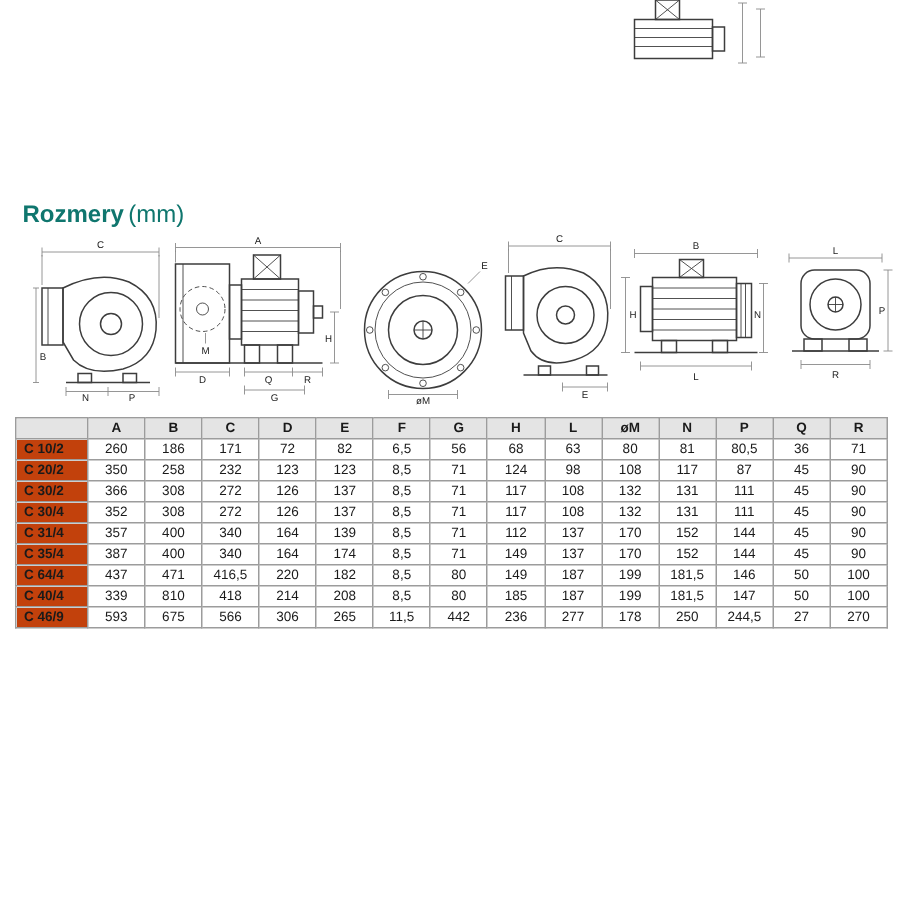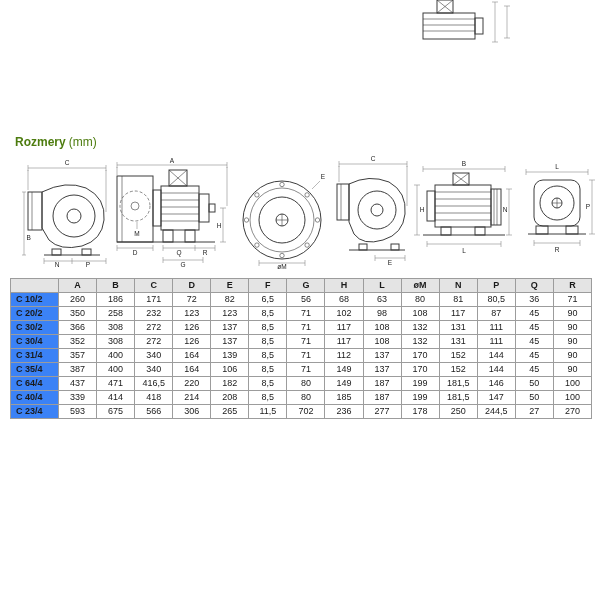--- a/index.html
+++ b/index.html
@@ -6,31 +6,31 @@
   body{
     width:600px;height:600px;position:relative;overflow:hidden;
     background:#ffffff;font-family:"Liberation Sans",sans-serif;color:#1a1a1a;
   }
   .fig{position:absolute;}
   svg .art{fill:none;stroke:#3d3d3d;stroke-width:1;}
   svg .thin{fill:none;stroke:#3d3d3d;stroke-width:0.6;}
   svg .dash{stroke-dasharray:3,2;}
   svg .dim{fill:none;stroke:#8a8a8a;stroke-width:0.6;}
   svg text{font-family:"Liberation Sans",sans-serif;font-size:6.5px;fill:#222;}
-  .title{position:absolute;left:15px;top:135px;font-size:12px;color:#4d7c0f;}
+  .title{position:absolute;left:15px;top:135px;font-size:16px;color:#0f766e;}
   .title .bold{font-weight:bold;}
   .title .unit{margin-left:3px;font-weight:normal;}
   .table-wrap{position:absolute;left:10px;top:278px;width:582px;}
   table{border-collapse:collapse;width:100%;table-layout:fixed;font-size:9px;}
   th,td{
     border:1px solid #9c9c9c;text-align:center;height:10px;
     padding:1px 2px;line-height:11px;overflow:hidden;white-space:nowrap;
   }
   th{background:#e4e4e4;font-weight:bold;}
-  td.model{background:#3b82f6;font-weight:bold;text-align:left;padding-left:5px;}
+  td.model{background:#c2410c;font-weight:bold;text-align:left;padding-left:5px;}
   col.model-col{width:48px;}
 </style>
 </head>
 <body>
 
 <svg class="fig" style="left:415px;top:0" width="105" height="45" viewBox="0 0 105 45">
   <rect class="art" x="22" y="0" width="16" height="13"></rect>
   <line class="thin" x1="22" y1="0" x2="38" y2="13"></line>
   <line class="thin" x1="38" y1="0" x2="22" y2="13"></line>
   <rect class="art" x="8" y="13" width="52" height="26"></rect>
@@ -287,21 +287,21 @@
     </tr>
     <tr>
       <td class="model">C 20/2</td>
       <td>350</td>
       <td>258</td>
       <td>232</td>
       <td>123</td>
       <td>123</td>
       <td>8,5</td>
       <td>71</td>
-      <td>102</td>
+      <td>124</td>
       <td>98</td>
       <td>108</td>
       <td>117</td>
       <td>87</td>
       <td>45</td>
       <td>90</td>
     </tr>
     <tr>
       <td class="model">C 30/2</td>
       <td>366</td>
@@ -352,21 +352,21 @@
       <td>144</td>
       <td>45</td>
       <td>90</td>
     </tr>
     <tr>
       <td class="model">C 35/4</td>
       <td>387</td>
       <td>400</td>
       <td>340</td>
       <td>164</td>
-      <td>106</td>
+      <td>174</td>
       <td>8,5</td>
       <td>71</td>
       <td>149</td>
       <td>137</td>
       <td>170</td>
       <td>152</td>
       <td>144</td>
       <td>45</td>
       <td>90</td>
     </tr>
@@ -383,43 +383,43 @@
       <td>187</td>
       <td>199</td>
       <td>181,5</td>
       <td>146</td>
       <td>50</td>
       <td>100</td>
     </tr>
     <tr>
       <td class="model">C 40/4</td>
       <td>339</td>
-      <td>414</td>
+      <td>810</td>
       <td>418</td>
       <td>214</td>
       <td>208</td>
       <td>8,5</td>
       <td>80</td>
       <td>185</td>
       <td>187</td>
       <td>199</td>
       <td>181,5</td>
       <td>147</td>
       <td>50</td>
       <td>100</td>
     </tr>
     <tr>
-      <td class="model">C 23/4</td>
+      <td class="model">C 46/9</td>
       <td>593</td>
       <td>675</td>
       <td>566</td>
       <td>306</td>
       <td>265</td>
       <td>11,5</td>
-      <td>702</td>
+      <td>442</td>
       <td>236</td>
       <td>277</td>
       <td>178</td>
       <td>250</td>
       <td>244,5</td>
       <td>27</td>
       <td>270</td>
     </tr>
   </tbody>
 </table>

